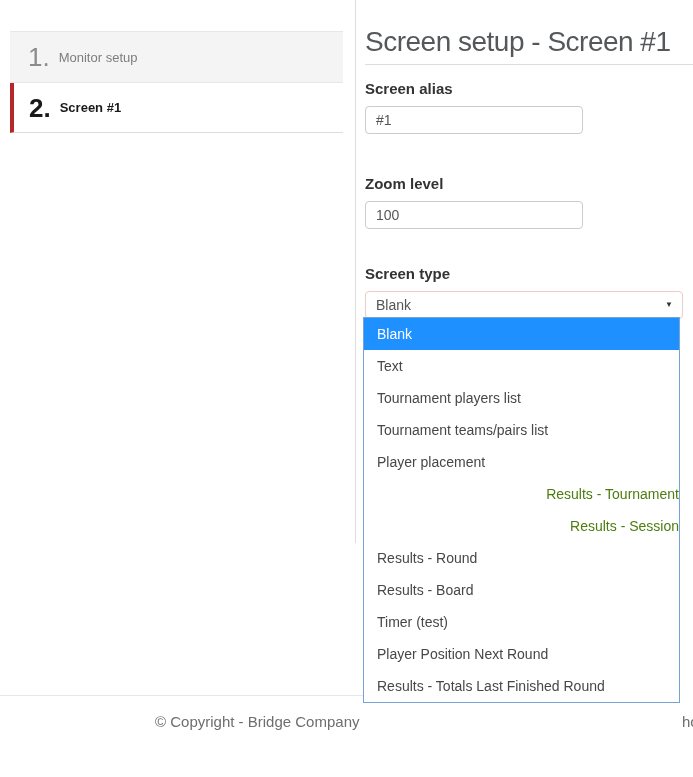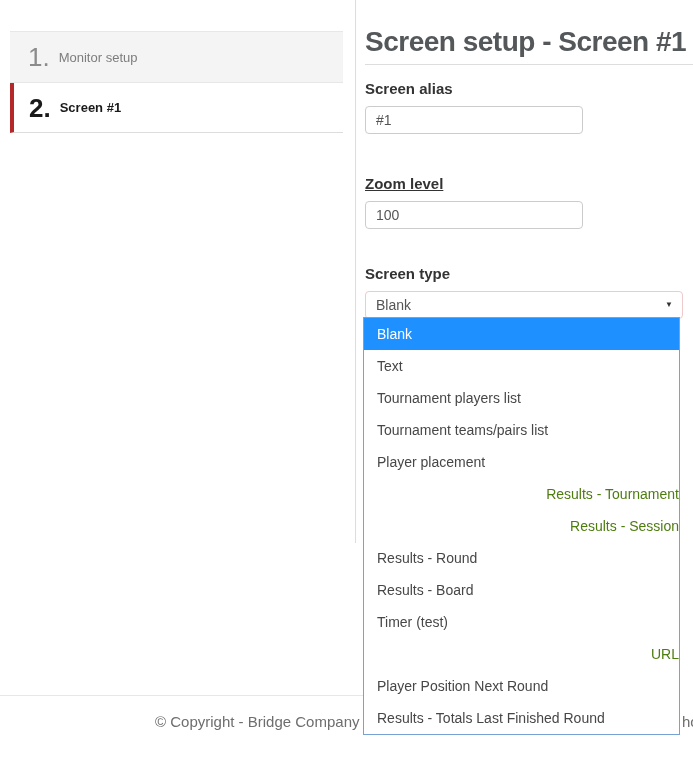--- a/index.html
+++ b/index.html
@@ -32,29 +32,29 @@
     color: #1a1a1a; font-weight: bold; padding-left: 15px;
   }
   .step-number { font-size: 26px; margin-right: 9px; line-height: 1; }
   .step-1 .step-number { color: #8b8b8b; font-weight: normal; }
   .step-label { font-size: 13px; }
 
   
   .main { position: absolute; left: 365px; top: 0; width: 328px; }
   .page-title {
     margin: 26px 0 0 0; padding-bottom: 6px;
-    font-size: 28px; font-weight: 700; color: #54585a;
+    font-size: 28px; font-weight: 400; color: #54585a;
     border-bottom: 1px solid #ddd;
     white-space: nowrap; letter-spacing: -0.5px;
   }
   .field-label {
     display: block; font-size: 15px; font-weight: 700; color: #333;
   }
   .lbl-alias { margin-top: 15px; }
-  .lbl-zoom  { margin-top: 41px; text-decoration: underline; }
+  .lbl-zoom  { margin-top: 41px; }
   .lbl-type  { margin-top: 36px; }
   .text-input {
     display: block; margin-top: 9px;
     width: 218px; height: 28px;
     border: 1px solid #ccc; border-radius: 4px;
     padding: 4px 10px; font-size: 14px; color: #555;
     font-family: "Liberation Sans", sans-serif;
     outline: none; background: #fff;
   }
   .select-box {
@@ -129,16 +129,15 @@
     <div class="option selected">Blank</div>
     <div class="option">Text</div>
     <div class="option">Tournament players list</div>
     <div class="option">Tournament teams/pairs list</div>
     <div class="option">Player placement</div>
     <div class="option disabled">Results - Tournament</div>
     <div class="option disabled">Results - Session</div>
     <div class="option">Results - Round</div>
     <div class="option">Results - Board</div>
     <div class="option">Timer (test)</div>
-    <div class="option disabled">URL</div>
     <div class="option">Player Position Next Round</div>
     <div class="option">Results - Totals Last Finished Round</div>
   </div>
 
 </body></html>

